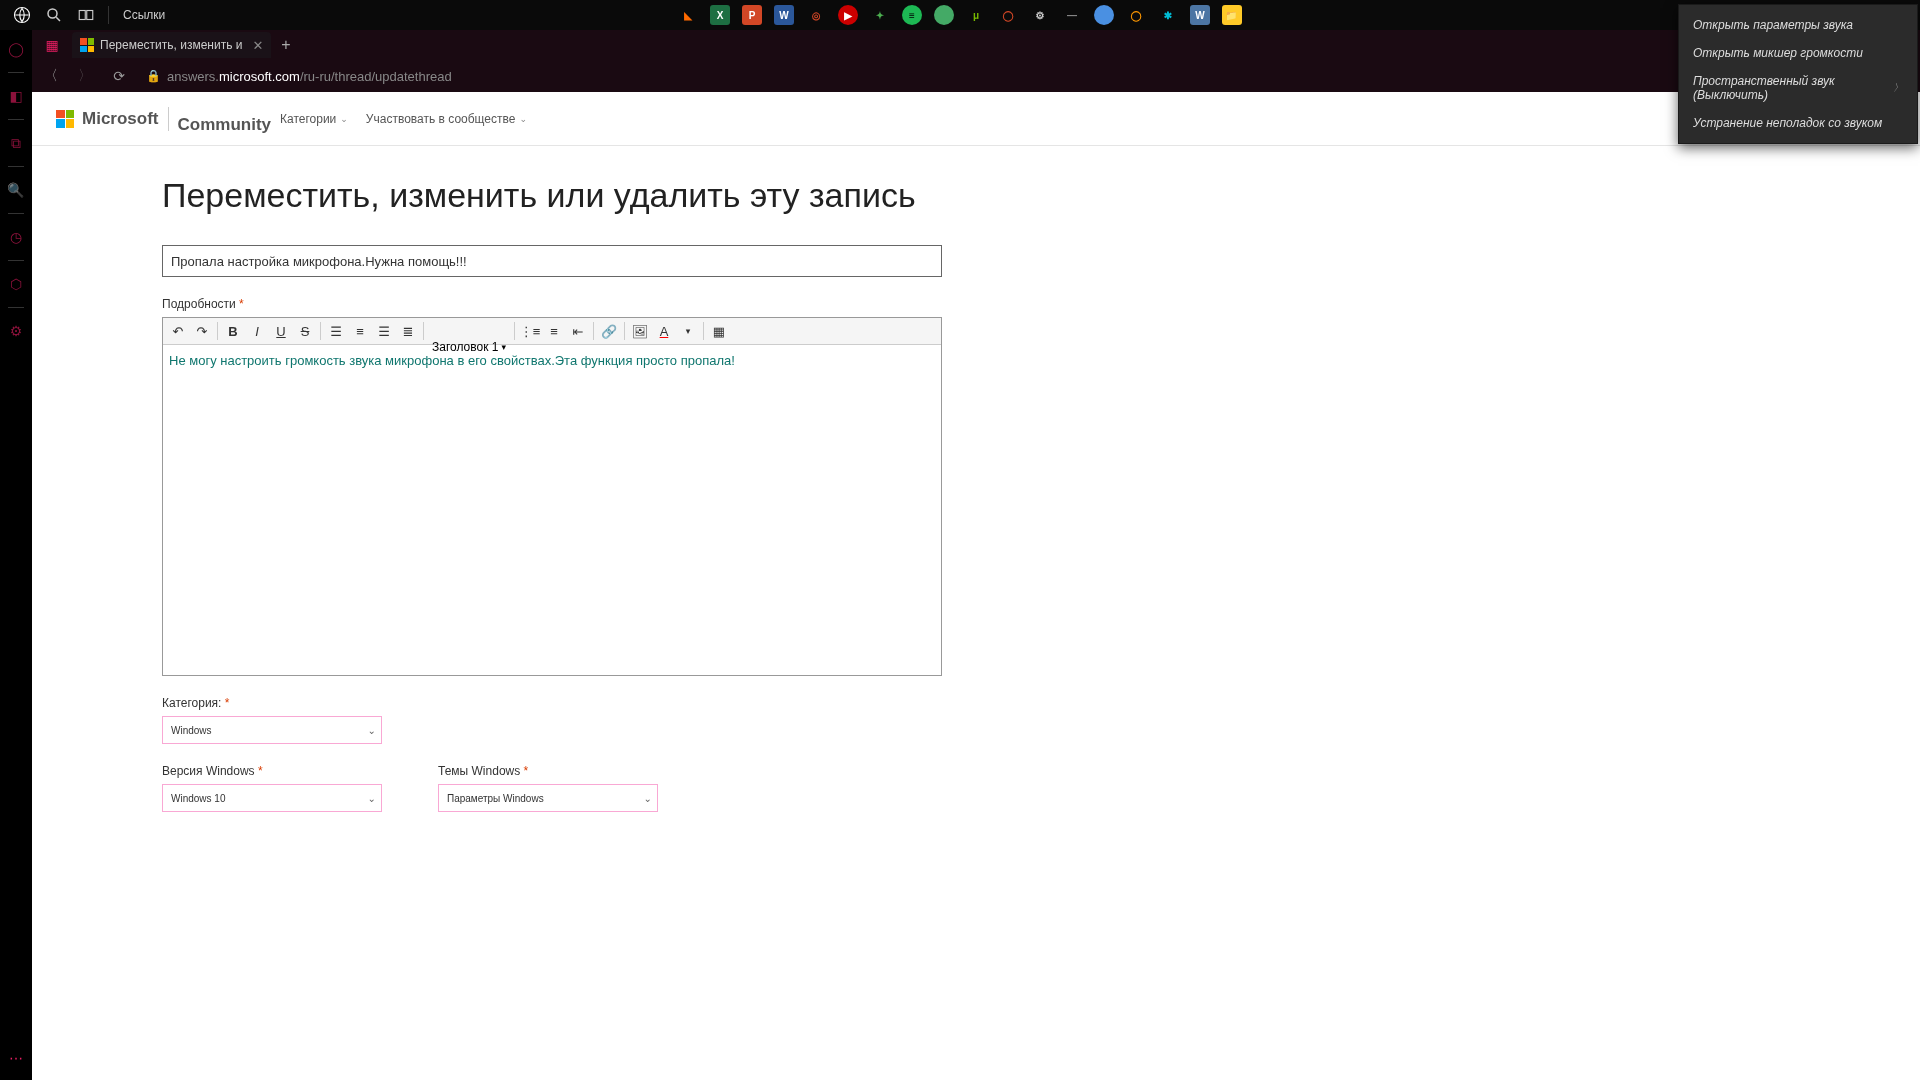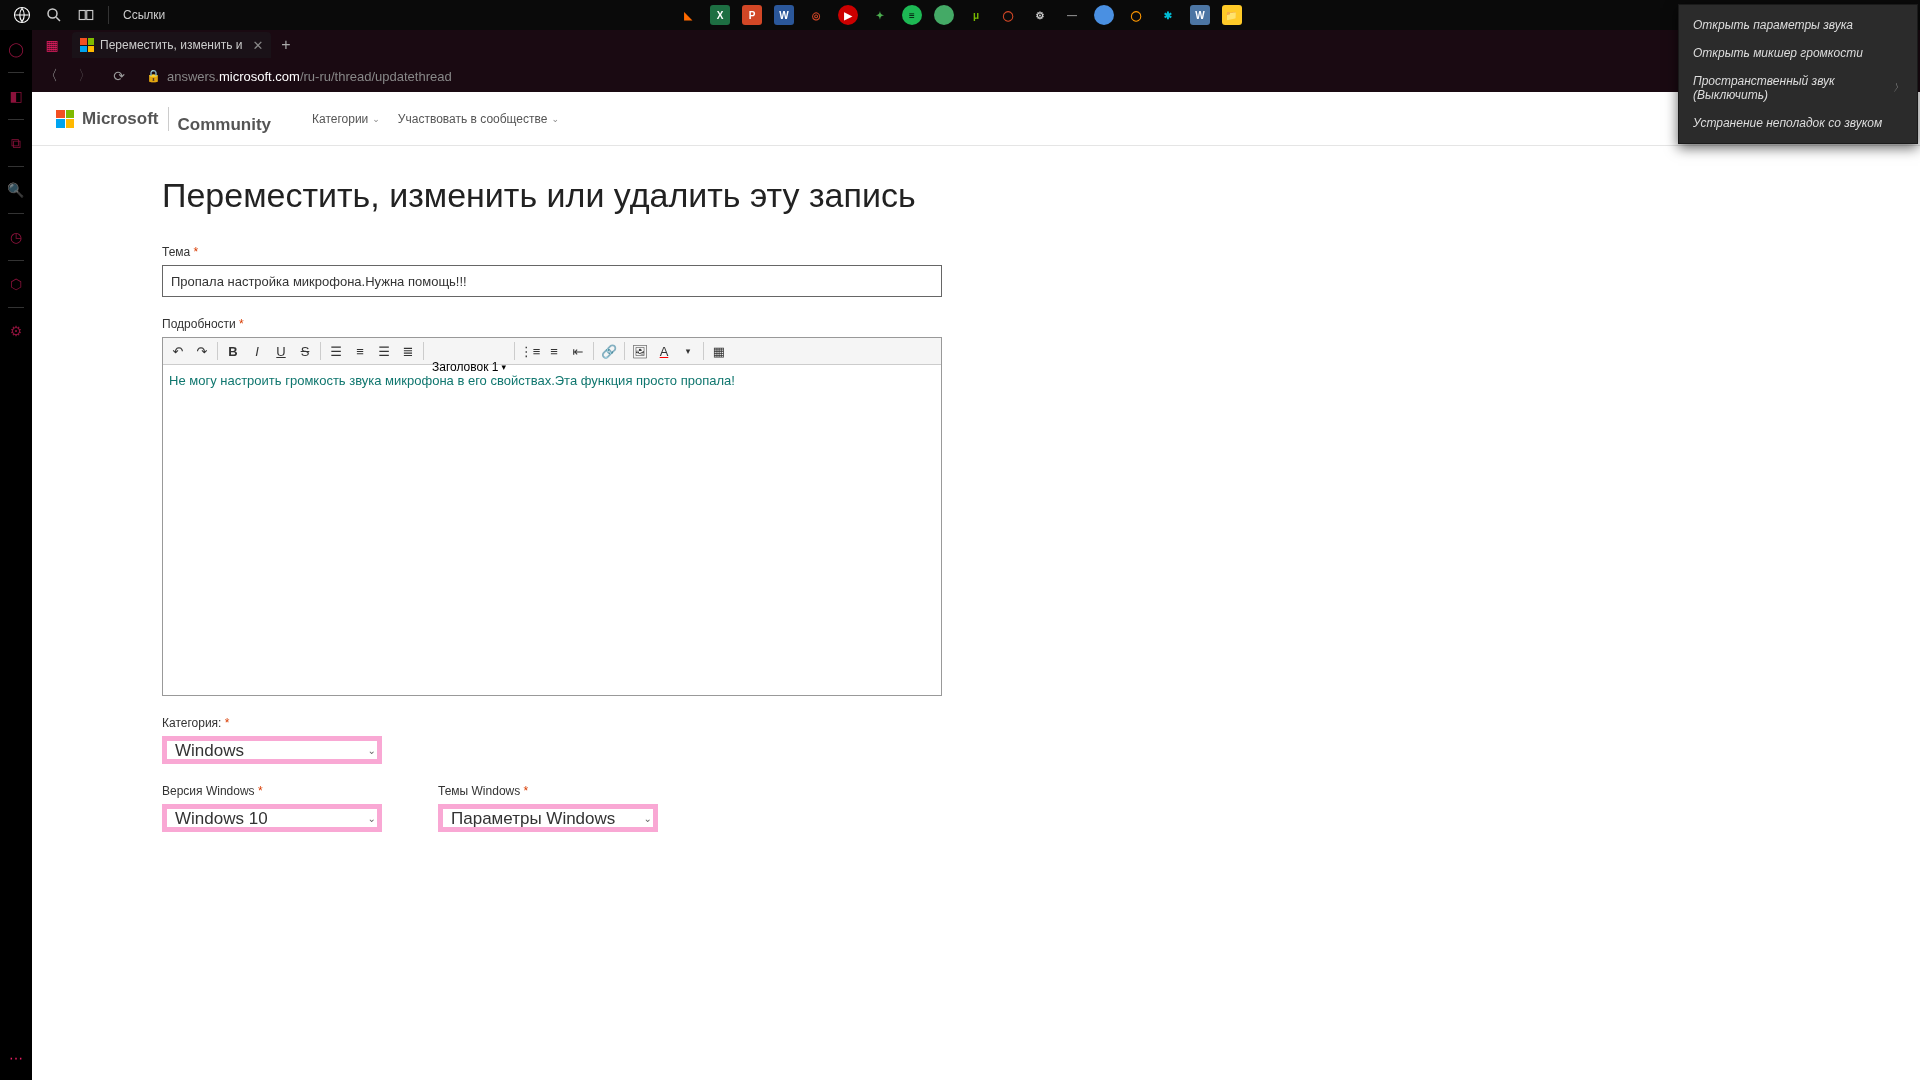--- a/index.html
+++ b/index.html
@@ -71,21 +71,21 @@
   height:54px; border-bottom:1px solid #e5e5e5; display:flex; align-items:center; padding:0 24px; gap:9px;
 }
 .ms-logo { display:flex; align-items:center; gap:8px; font-size:17px; color:#555; font-weight:600;}
 .ms-logo .sq { width:18px; height:18px; display:grid; grid-template-columns:1fr 1fr; grid-template-rows:1fr 1fr; gap:1px;}
 .ms-logo .sq span:nth-child(1){background:#f25022;}
 .ms-logo .sq span:nth-child(2){background:#7fba00;}
 .ms-logo .sq span:nth-child(3){background:#00a4ef;}
 .ms-logo .sq span:nth-child(4){background:#ffb900;}
 .ms-divider { width:1px; height:24px; background:#ccc;}
 .ms-comm { font-size:17px; color:#555; font-weight:600;margin-top:12px;}
-.ms-nav { display:flex; gap:18px; align-items:center; font-size:12px; color:#555;margin-left:32px;}
+.ms-nav { display:flex; gap:18px; align-items:center; font-size:12px; color:#555;}
 .ms-nav-item { display:flex; align-items:center; gap:4px; cursor:pointer;}
 .chev { font-size:9px; color:#888;}
 .ms-right { margin-left:auto; display:flex; align-items:center; gap:20px; font-size:12px; color:#555;}
 
 .content { padding:30px 0 40px; max-width:1100px; margin-left:130px;}
 .page-title { font-size:34px; font-weight:400; color:#222; margin-bottom:30px;}
 .label { font-size:12px; color:#333; margin-bottom:6px; display:block;}
 .req { color:#d83b01;}
 .text-input {
   width:780px; height:32px; border:1px solid #666; padding:0 8px; font-size:13px; color:#333;
@@ -96,21 +96,21 @@
 .toolbar-e {
   height:27px; background:#f5f5f5; border-bottom:1px solid #ccc; display:flex; align-items:center; padding:0 4px; gap:2px;
 }
 .tbtn { width:22px; height:22px; display:flex; align-items:center; justify-content:center; font-size:13px; color:#333; cursor:pointer;}
 .tbtn-sep { width:1px; height:18px; background:#ccc; margin:0 2px;}
 .heading-sel { font-size:12px; padding:0 4px; display:flex; align-items:center; gap:3px; cursor:pointer;margin-top:32px;}
 .editor-body { min-height:330px; padding:8px 6px; font-size:13px; color:#0f766e; background:#fff;}
 
 .select-wrap { position:relative; display:inline-block;}
 .select {
-  width:220px; height:28px; border:5px solid #f9a8d4; background:#fff; font-size:17px; padding:0 8px; color:#333;
+  width:220px; height:28px; border:1px solid #f9a8d4; background:#fff; font-size:10px; padding:0 8px; color:#333;
   appearance:none; -webkit-appearance:none;
 }
 .select-arrow { position:absolute; right:6px; top:50%; transform:translateY(-50%); font-size:10px; color:#666; pointer-events:none;}
 .row-2 { display:flex; gap:56px;}
 
 
 .ctx {
   position:absolute; top:4px; right:2px; width:240px; background:#2b2b2b; border:1px solid #1a1a1a;
   box-shadow:0 4px 12px rgba(0,0,0,.6); padding:6px 0; z-index:100;
 }
@@ -244,23 +244,20 @@
             <span class="chev">⌄</span>
         </div>
         <span>Sea</span>
       </div>
     </div>
 
     <div class="content">
       <h1 class="page-title">Переместить, изменить или удалить эту запись</h1>
 
       <div class="field">
-        <label class="label">
-          <span>Тема</span> <span class="req">*</span>
-        </label>
         <input class="text-input" value="Пропала настройка микрофона.Нужна помощь!!!" style="">
       </div>
 
       <div class="field">
         <label class="label">
           <span>Подробности</span> <span class="req">*</span>
         </label>
         <div class="editor">
           <div class="toolbar-e">
             <div class="tbtn">↶</div>

